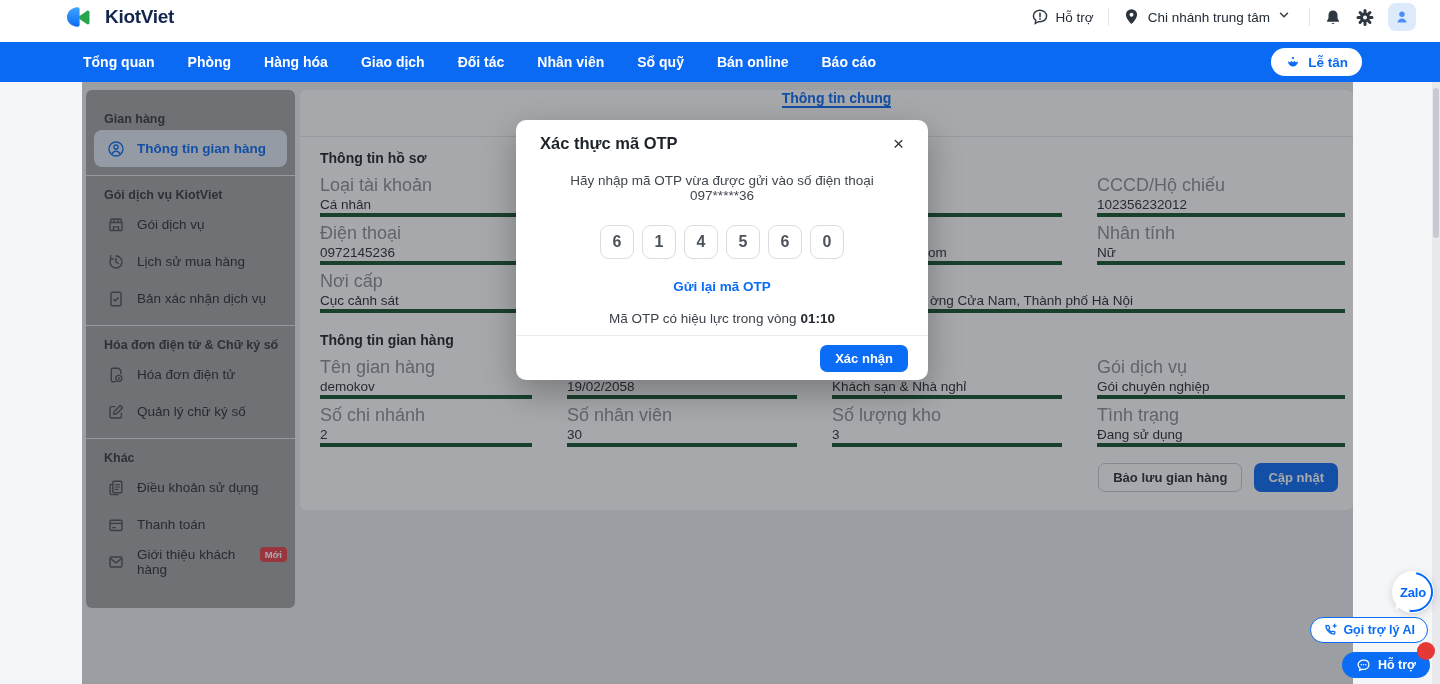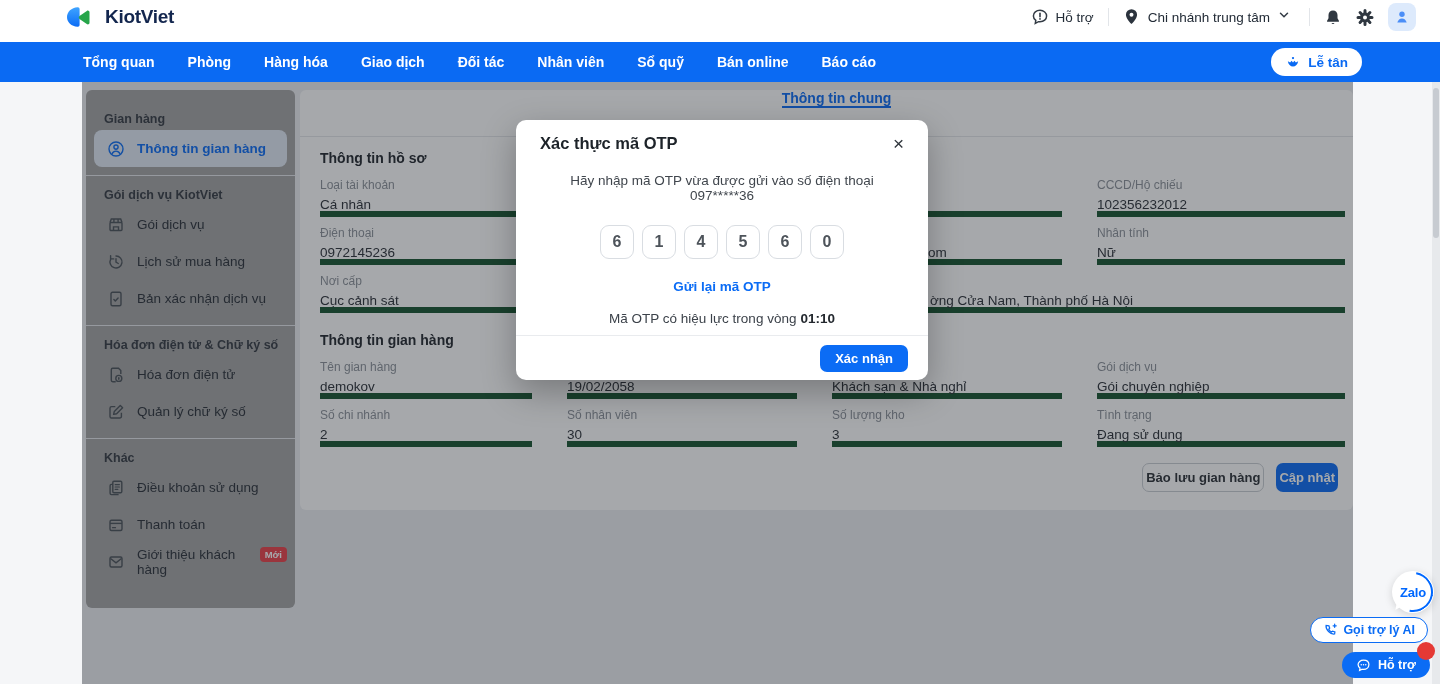--- a/index.html
+++ b/index.html
@@ -37,27 +37,27 @@
 
   
   .main-card { position:absolute; left:218px; top:8px; width:1053px; height:420px; background:#fff; border-radius:6px; }
   .tabs { height:47px; display:flex; align-items:center; gap:36px; padding-left:20px; border-bottom:1px solid #e5e7ea;flex-direction:column; }
   .tab { font-size:14px; color:#555c64; font-weight:600; height:100%; display:flex; align-items:center; cursor:pointer; border-bottom:2.5px solid transparent; }
   .tab.active { color:#0b6cf5; font-weight:700; border-bottom-color:#0b6cf5; }
   .card-body { padding:0 15px 0 20px; }
   .sect-title { margin-top:10px; height:22px; line-height:22px; font-size:14px; font-weight:700; color:#21262c; }
   .sect-title.store { margin-top:16px; }
   .frow { display:grid; grid-template-columns:212px 230px 230px 248px; column-gap:35px; padding-top:8px; }
-  .fcell .flabel { height:16px; line-height:16px; font-size:12px; color:#8a9098; }
-  .fcell .fvalue { height:24px; line-height:24px; font-size:13.5px; color:#2a2f36; border-bottom:6px solid #14532d; }
+  .fcell .flabel { height:16px; line-height:16px; font-size:18px; color:#8a9098; }
+  .fcell .fvalue { height:24px; line-height:24px; font-size:13.5px; color:#2a2f36; border-bottom:4px solid #14532d; }
   .fcell.span3 { grid-column:2 / span 3; }
   .fcell.pad-email .fvalue { padding-left:96px; }
   .fcell.pad-addr .fvalue { padding-left:363px; }
   .actions { display:flex; justify-content:flex-end; gap:12px; margin-top:16px; padding-right:0; }
-  .btn { height:29px; border-radius:7px; font-size:13px; font-weight:700; padding:0 3px; cursor:pointer; border:1px solid transparent; }
+  .btn { height:29px; border-radius:7px; font-size:13px; font-weight:700; padding:0 14px; cursor:pointer; border:1px solid transparent; }
   .btn-outline { background:#fff; border-color:#c9cdd2; color:#2a2f35; }
   .btn-primary { background:#0b6cf5; color:#fff; border:none; }
 
   
   .modal { position:absolute; left:516px; top:120px; width:412px; height:260px; background:#fff; border-radius:10px; box-shadow:0 12px 34px rgba(0,0,0,.28); z-index:100; padding:14px 24px 0; }
   .modal-head { display:flex; align-items:center; justify-content:space-between; }
   .modal-title { font-size:16.5px; font-weight:700; color:#1d2329; }
   .modal-close { font-size:19px; color:#30363d; cursor:pointer; line-height:1; }
   .modal-msg { margin-top:20px; text-align:center; font-size:13.5px; color:#40464d; }
   .otp-row { margin-top:22px; display:flex; justify-content:center; gap:8px; }

